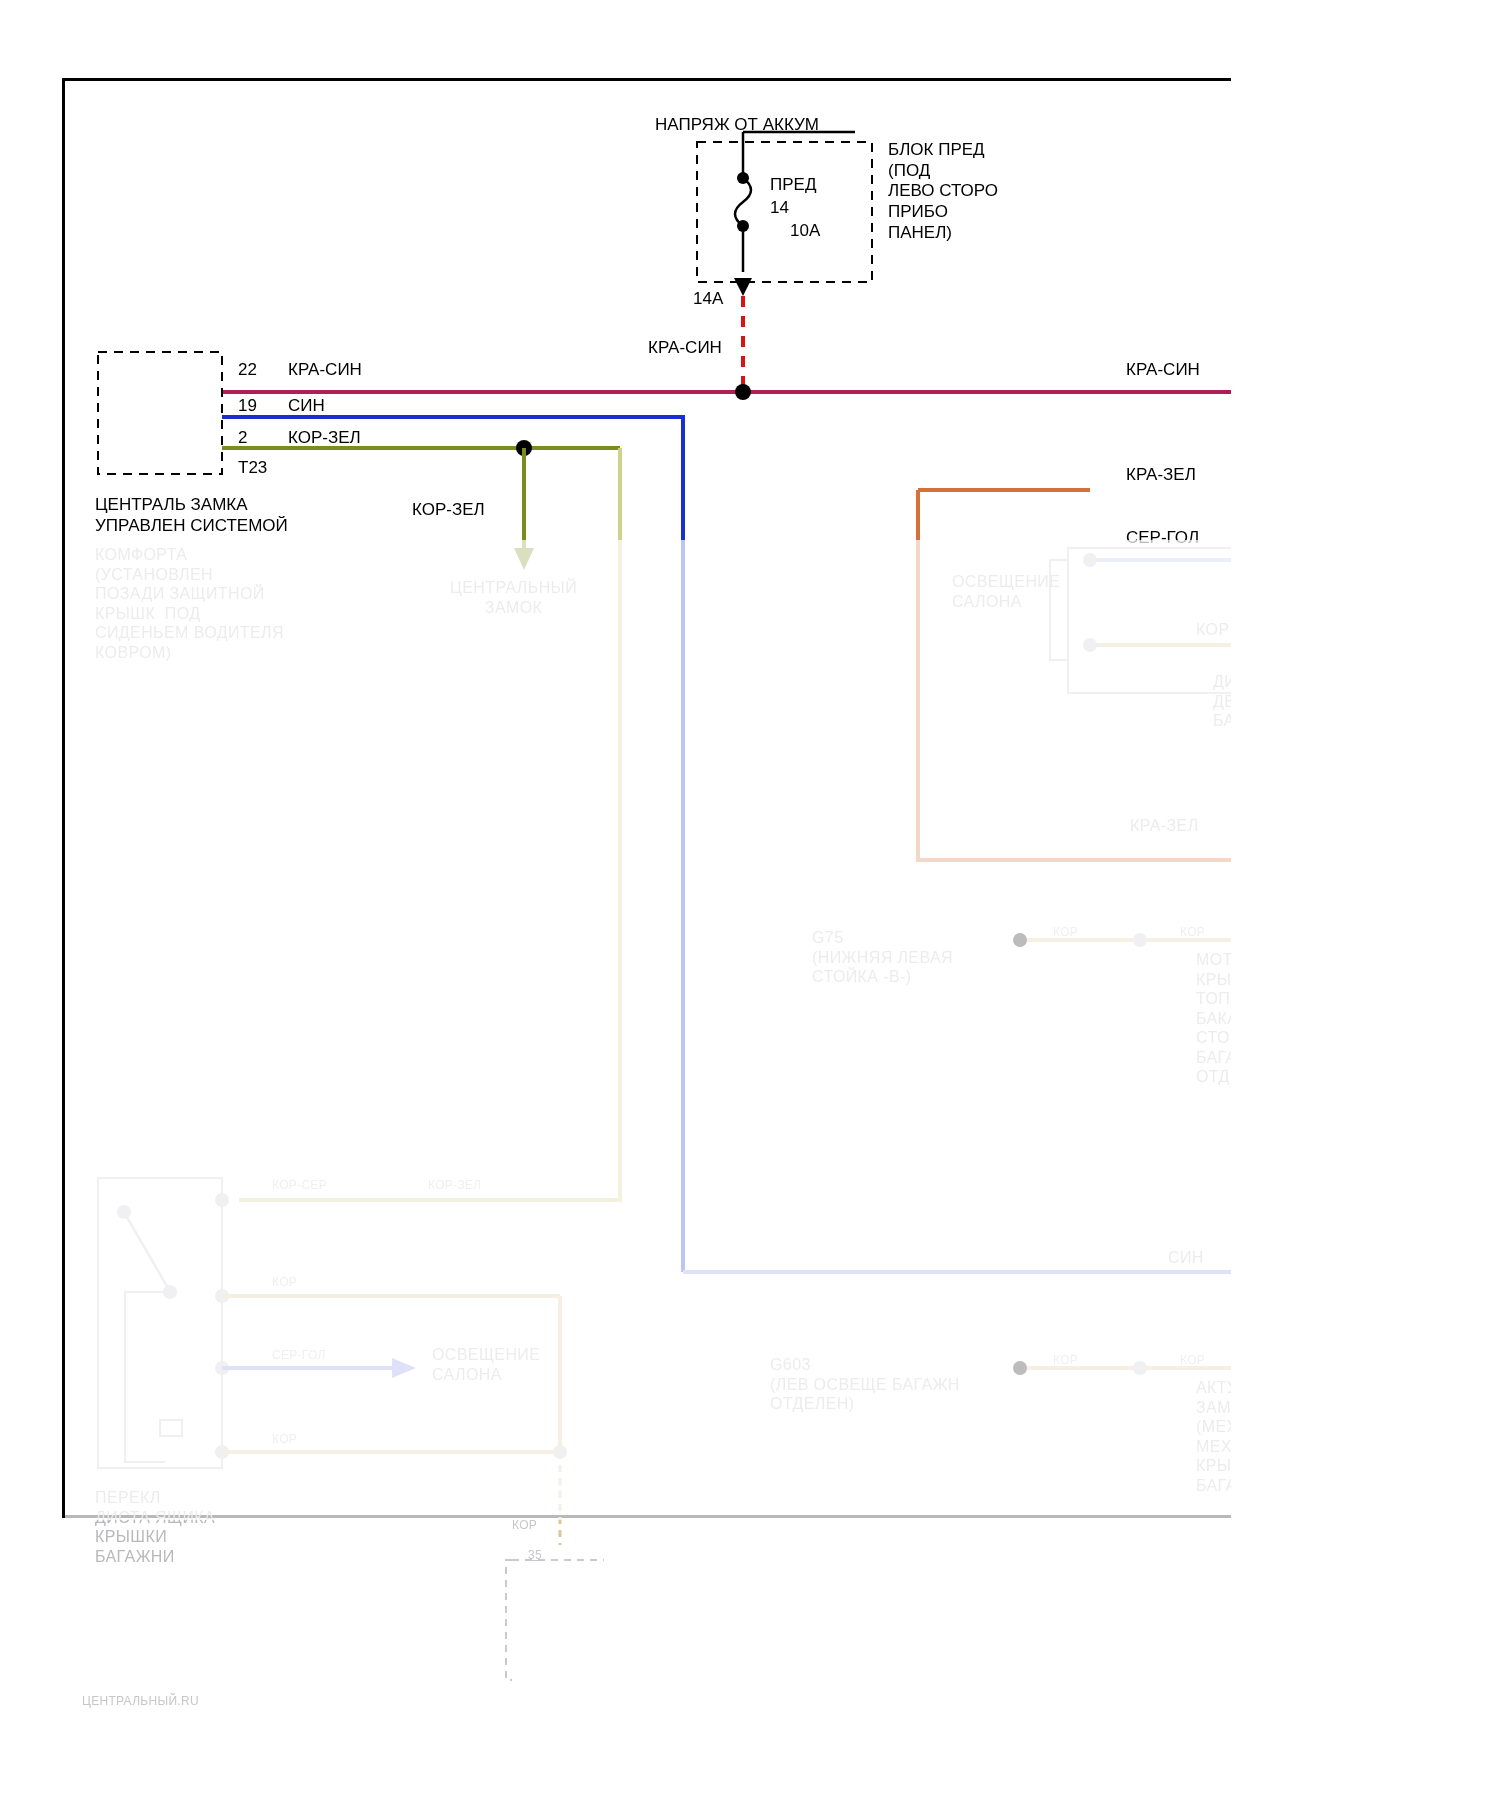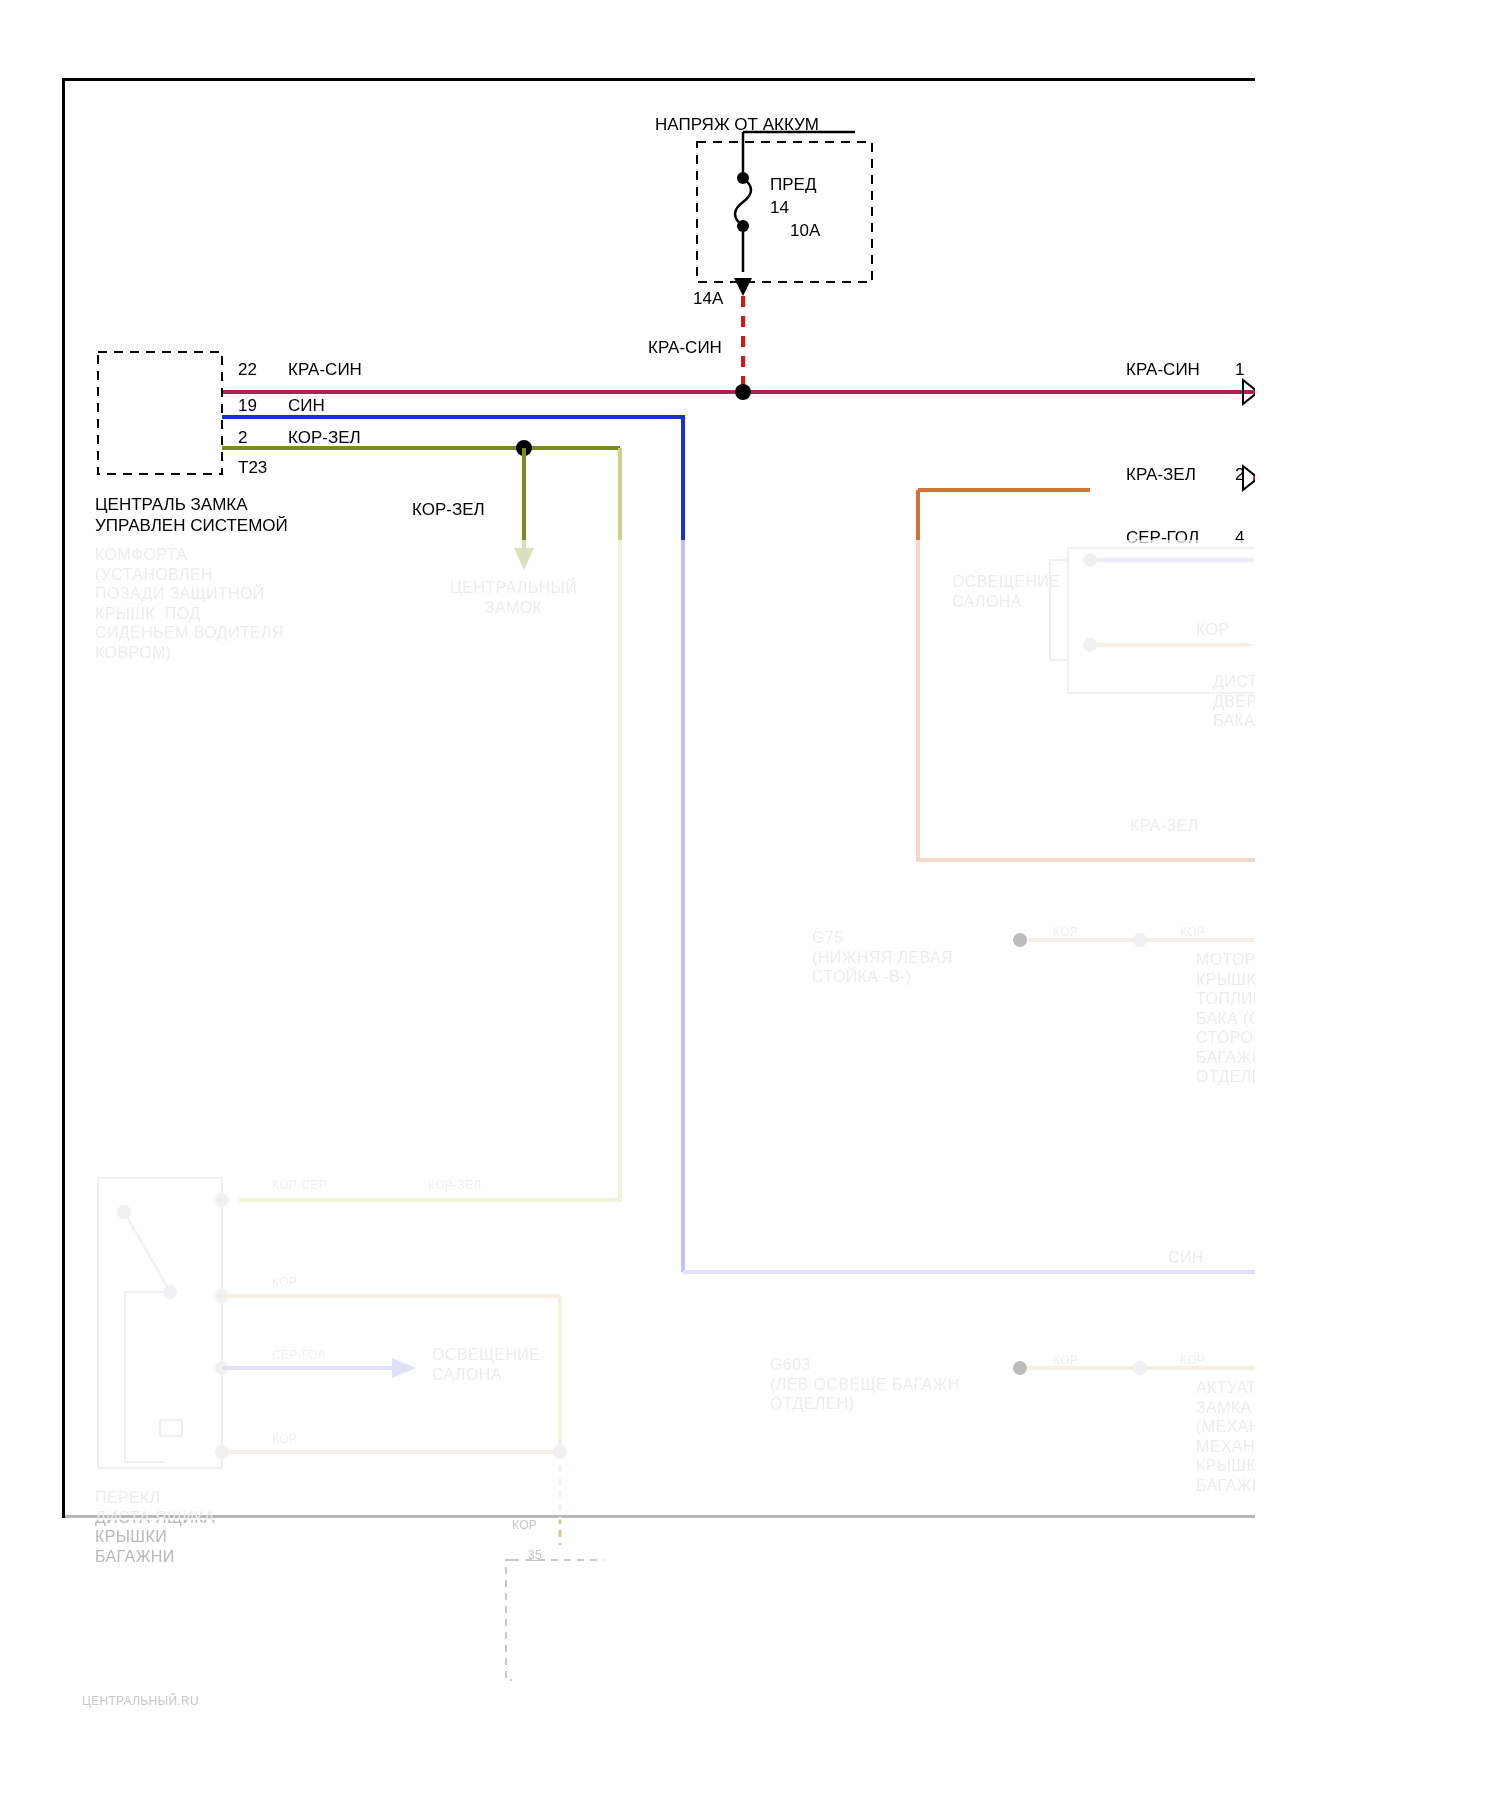--- a/index.html
+++ b/index.html
@@ -7,21 +7,20 @@
     padding: 0;
     background: #ffffff;
     font-family: "Liberation Sans", sans-serif;
   }
   #page {
     position: relative;
     width: 1231px;
     height: 1814px;
     background: #ffffff;
     overflow: hidden;
-    padding-left: 24px;
   }
   .frame-outer {
     position: absolute;
     left: 62px;
     top: 78px;
     width: 1336px;
     height: 1440px;
     border: 3px solid #000000;
     background: #ffffff;
     box-sizing: border-box;
@@ -161,20 +160,25 @@
     </g>
 
     <rect x="98" y="352" width="124" height="122" fill="none" stroke="#000" stroke-width="2" stroke-dasharray="9 7"></rect>
     <line x1="222" y1="392" x2="222" y2="392" stroke="#000"></line>
   </svg>
 
   <div class="txt" style="left:655px; top:115px;">НАПРЯЖ ОТ АККУМ</div>
   <div class="txt" style="left:770px; top:175px;">ПРЕД</div>
   <div class="txt" style="left:770px; top:198px;">14</div>
   <div class="txt" style="left:770px; top:221px;margin-left:20px;">10А</div>
+  <div class="txt" style="left:888px; top:140px;">БЛОК ПРЕД
+(ПОД
+ЛЕВО СТОРО
+ПРИБО
+ПАНЕЛ)</div>
   <div class="txt" style="left:693px; top:289px;">14А</div>
   <div class="txt" style="left:648px; top:338px;">КРА-СИН</div>
 
   <div class="txt" style="left:238px; top:360px;">22</div>
   <div class="txt" style="left:288px; top:360px;">КРА-СИН</div>
   <div class="txt" style="left:238px; top:396px;">19</div>
   <div class="txt" style="left:288px; top:396px;">СИН</div>
   <div class="txt" style="left:238px; top:428px;">2</div>
   <div class="txt" style="left:288px; top:428px;">КОР-ЗЕЛ</div>
   <div class="txt" style="left:238px; top:458px;">T23</div>

